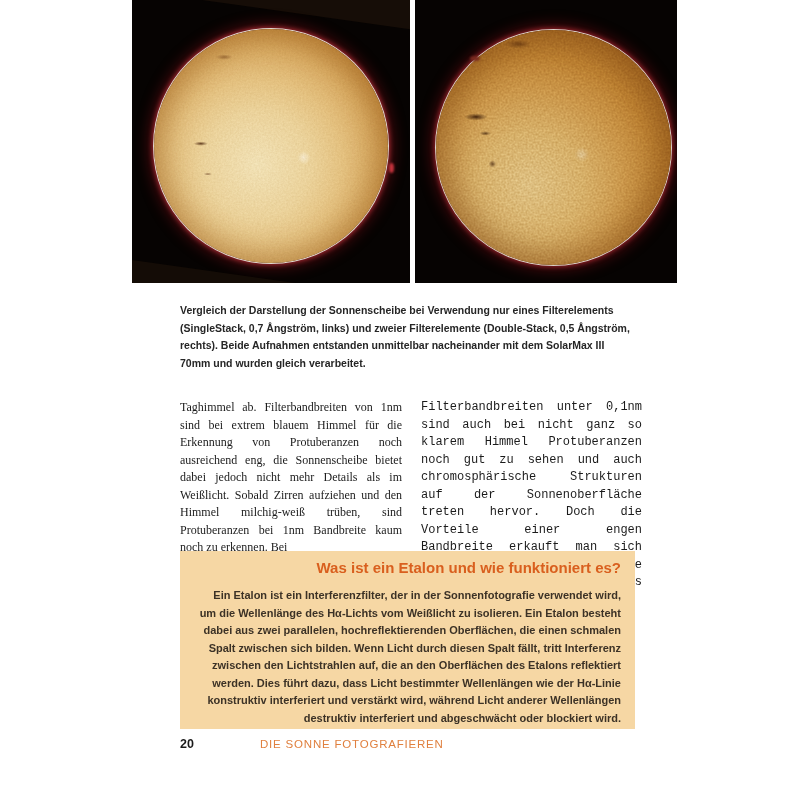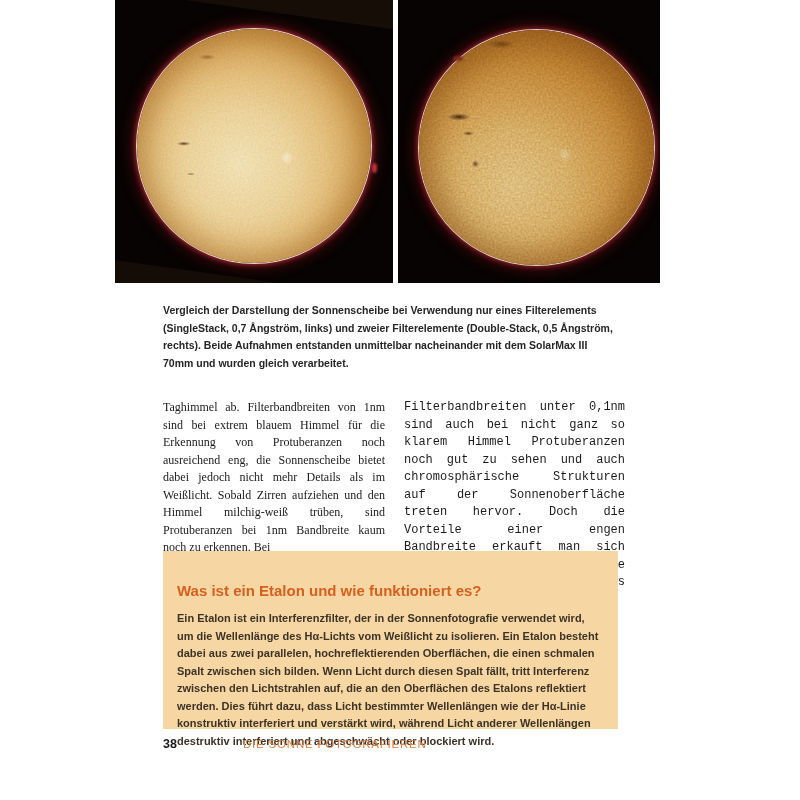--- a/index.html
+++ b/index.html
@@ -1,17 +1,17 @@
 <!DOCTYPE html>
 <html><head>
 <meta charset="utf-8">
 <style>
   html,body{margin:0;padding:0;background:#ffffff;}
   .page{position:relative;width:660px;height:800px;background:#ffffff;overflow:hidden;
-        font-family:"Liberation Sans",sans-serif;}
+        font-family:"Liberation Sans",sans-serif;margin-left:17px;}
 
   
   .photo{position:absolute;top:0;background:#060302;overflow:hidden;}
   .photo-left{left:115px;width:278px;height:283px;}
   .photo-right{left:398px;width:277px;height:283px;}
   
   .photo-left::before{content:'';position:absolute;top:-46px;right:-28px;width:240px;height:62px;
         background:#160d07;transform:rotate(8deg);}
   .photo-left::after{content:'';position:absolute;bottom:-50px;left:-30px;width:240px;height:60px;
         background:#140c06;transform:rotate(8deg);}
@@ -61,21 +61,21 @@
     font-weight:bold;font-size:10.5px;line-height:17.5px;color:#262626;}
 
   
   .col{position:absolute;top:399px;margin:0;font-family:"Liberation Serif",serif;
     font-size:12px;line-height:17.5px;color:#1b1b1b;text-align:justify;}
   .col-left{left:163px;width:222px;}
   .col-right{left:404px;width:221px;font-family:Liberation Mono, monospace;}
 
   
   .infobox{position:absolute;left:163px;top:551px;width:455px;height:178px;box-sizing:border-box;
-    padding:30px 14px 0 14px;background:#f6d7a4;}
+    padding:7px 14px 0 14px;background:#f6d7a4;text-align:right;}
   .infobox h2{margin:0 0 9px 0;font-size:15px;line-height:20px;font-weight:bold;color:#d95f1e;}
   .infobox p{margin:0;font-size:11px;line-height:17.5px;font-weight:700;color:#3c3226;}
 
   
   .pagenum{position:absolute;left:163px;top:737px;font-size:12.5px;font-weight:bold;color:#1a1a1a;}
   .chapter{position:absolute;left:203px;top:738px;font-size:11.5px;letter-spacing:0.8px;color:#e0803f;padding-left:40px;}
 </style>
 </head>
 <body>
 
@@ -126,16 +126,16 @@
   <p class="caption">Vergleich der Darstellung der Sonnenscheibe bei Verwendung nur eines Filterelements (SingleStack, 0,7 Ångström, links) und zweier Filterelemente (Double-Stack, 0,5 Ångström, rechts). Beide Aufnahmen entstanden unmittelbar nacheinander mit dem SolarMax III 70mm und wurden gleich verarbeitet.</p>
 
   <p class="col col-left">Taghimmel ab. Filterbandbreiten von 1nm sind bei extrem blauem Himmel für die Erkennung von Protuberanzen noch ausreichend eng, die Sonnenscheibe bietet dabei jedoch nicht mehr Details als im Weißlicht. Sobald Zirren aufziehen und den Himmel milchig-weiß trüben, sind Protuberanzen bei 1nm Bandbreite kaum noch zu erkennen. Bei</p>
   <p class="col col-right">Filterbandbreiten unter 0,1nm sind auch bei nicht ganz so klarem Himmel Protuberanzen noch gut zu sehen und auch chromosphärische Strukturen auf der Sonnenoberfläche treten hervor. Doch die Vorteile einer engen Bandbreite erkauft man sich mit einem vergleichsweise hohen Anschaffungspreis des Filters.</p>
 
   <div class="infobox">
     <h2>Was ist ein Etalon und wie funktioniert es?</h2>
     <p>Ein Etalon ist ein Interferenzfilter, der in der Sonnenfotografie verwendet wird, um die Wellenlänge des Hα-Lichts vom Weißlicht zu isolieren. Ein Etalon besteht dabei aus zwei parallelen, hochreflektierenden Oberflächen, die einen schmalen Spalt zwischen sich bilden. Wenn Licht durch diesen Spalt fällt, tritt Interferenz zwischen den Lichtstrahlen auf, die an den Oberflächen des Etalons reflektiert werden. Dies führt dazu, dass Licht bestimmter Wellenlängen wie der Hα-Linie konstruktiv interferiert und verstärkt wird, während Licht anderer Wellenlängen destruktiv interferiert und abgeschwächt oder blockiert wird.</p>
   </div>
 
-  <span class="pagenum">38</span>
+  <span class="pagenum">20</span>
   <span class="chapter">DIE SONNE FOTOGRAFIEREN</span>
 
 </div>
 
 </body></html>

